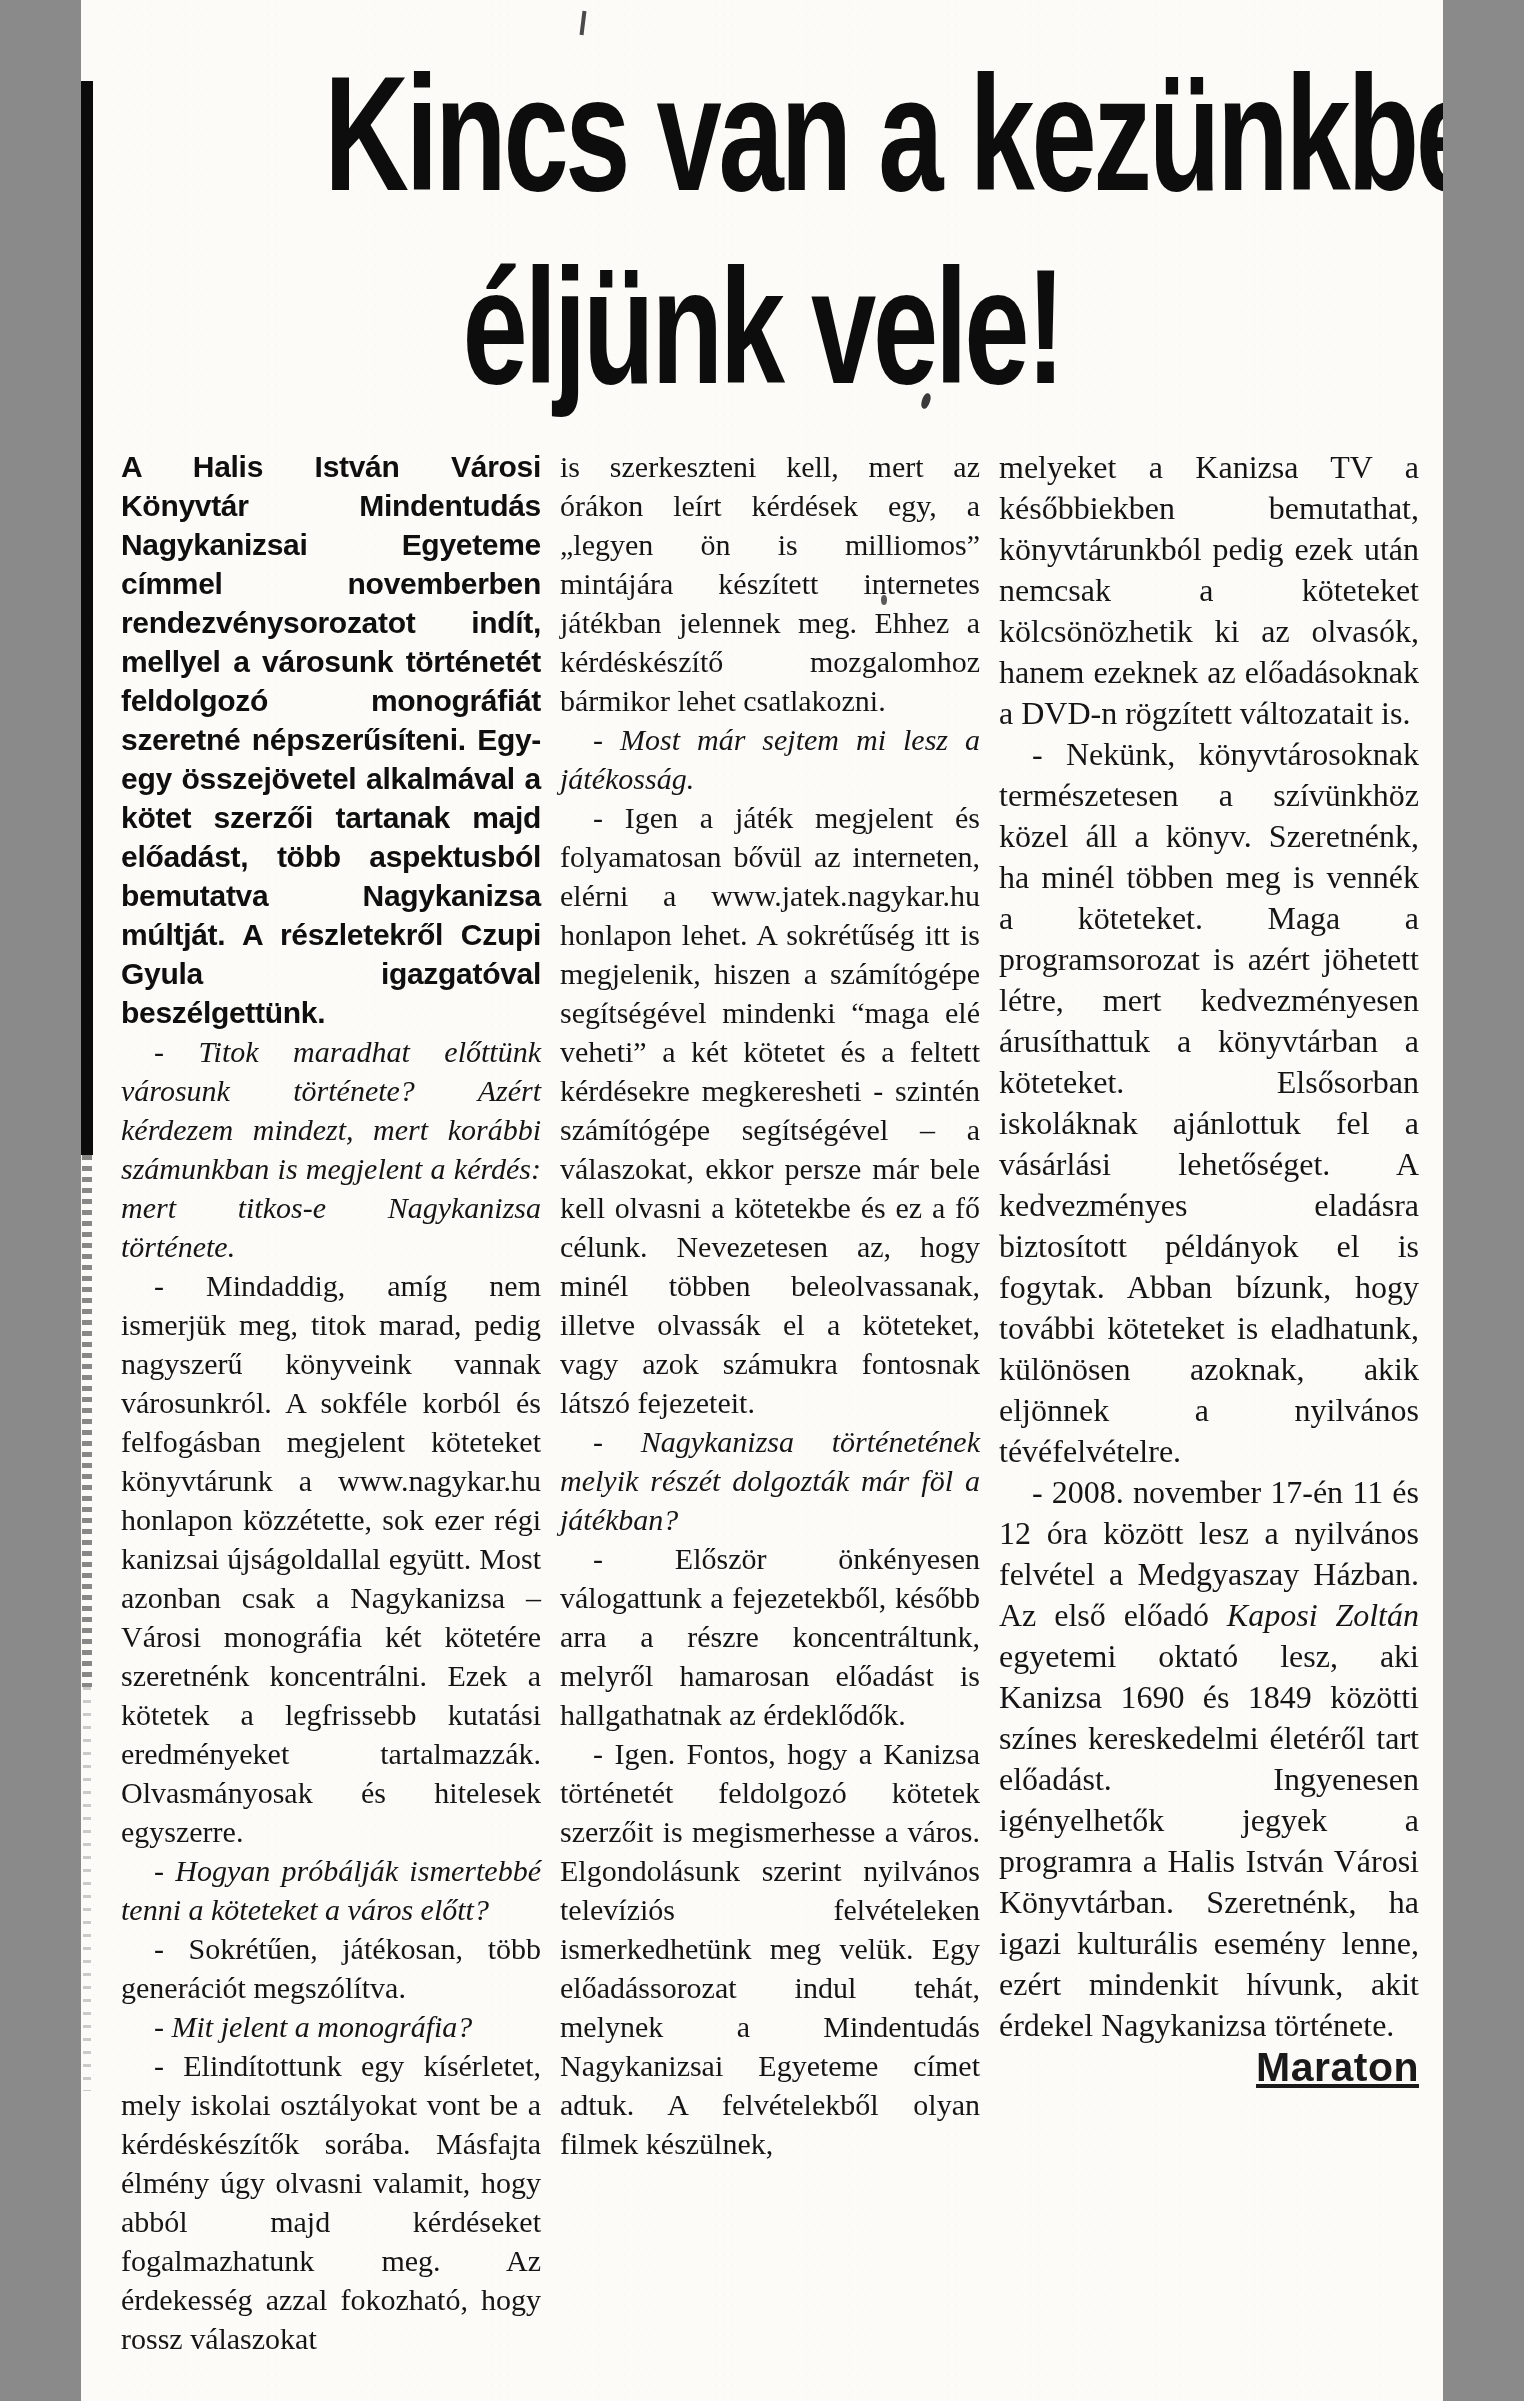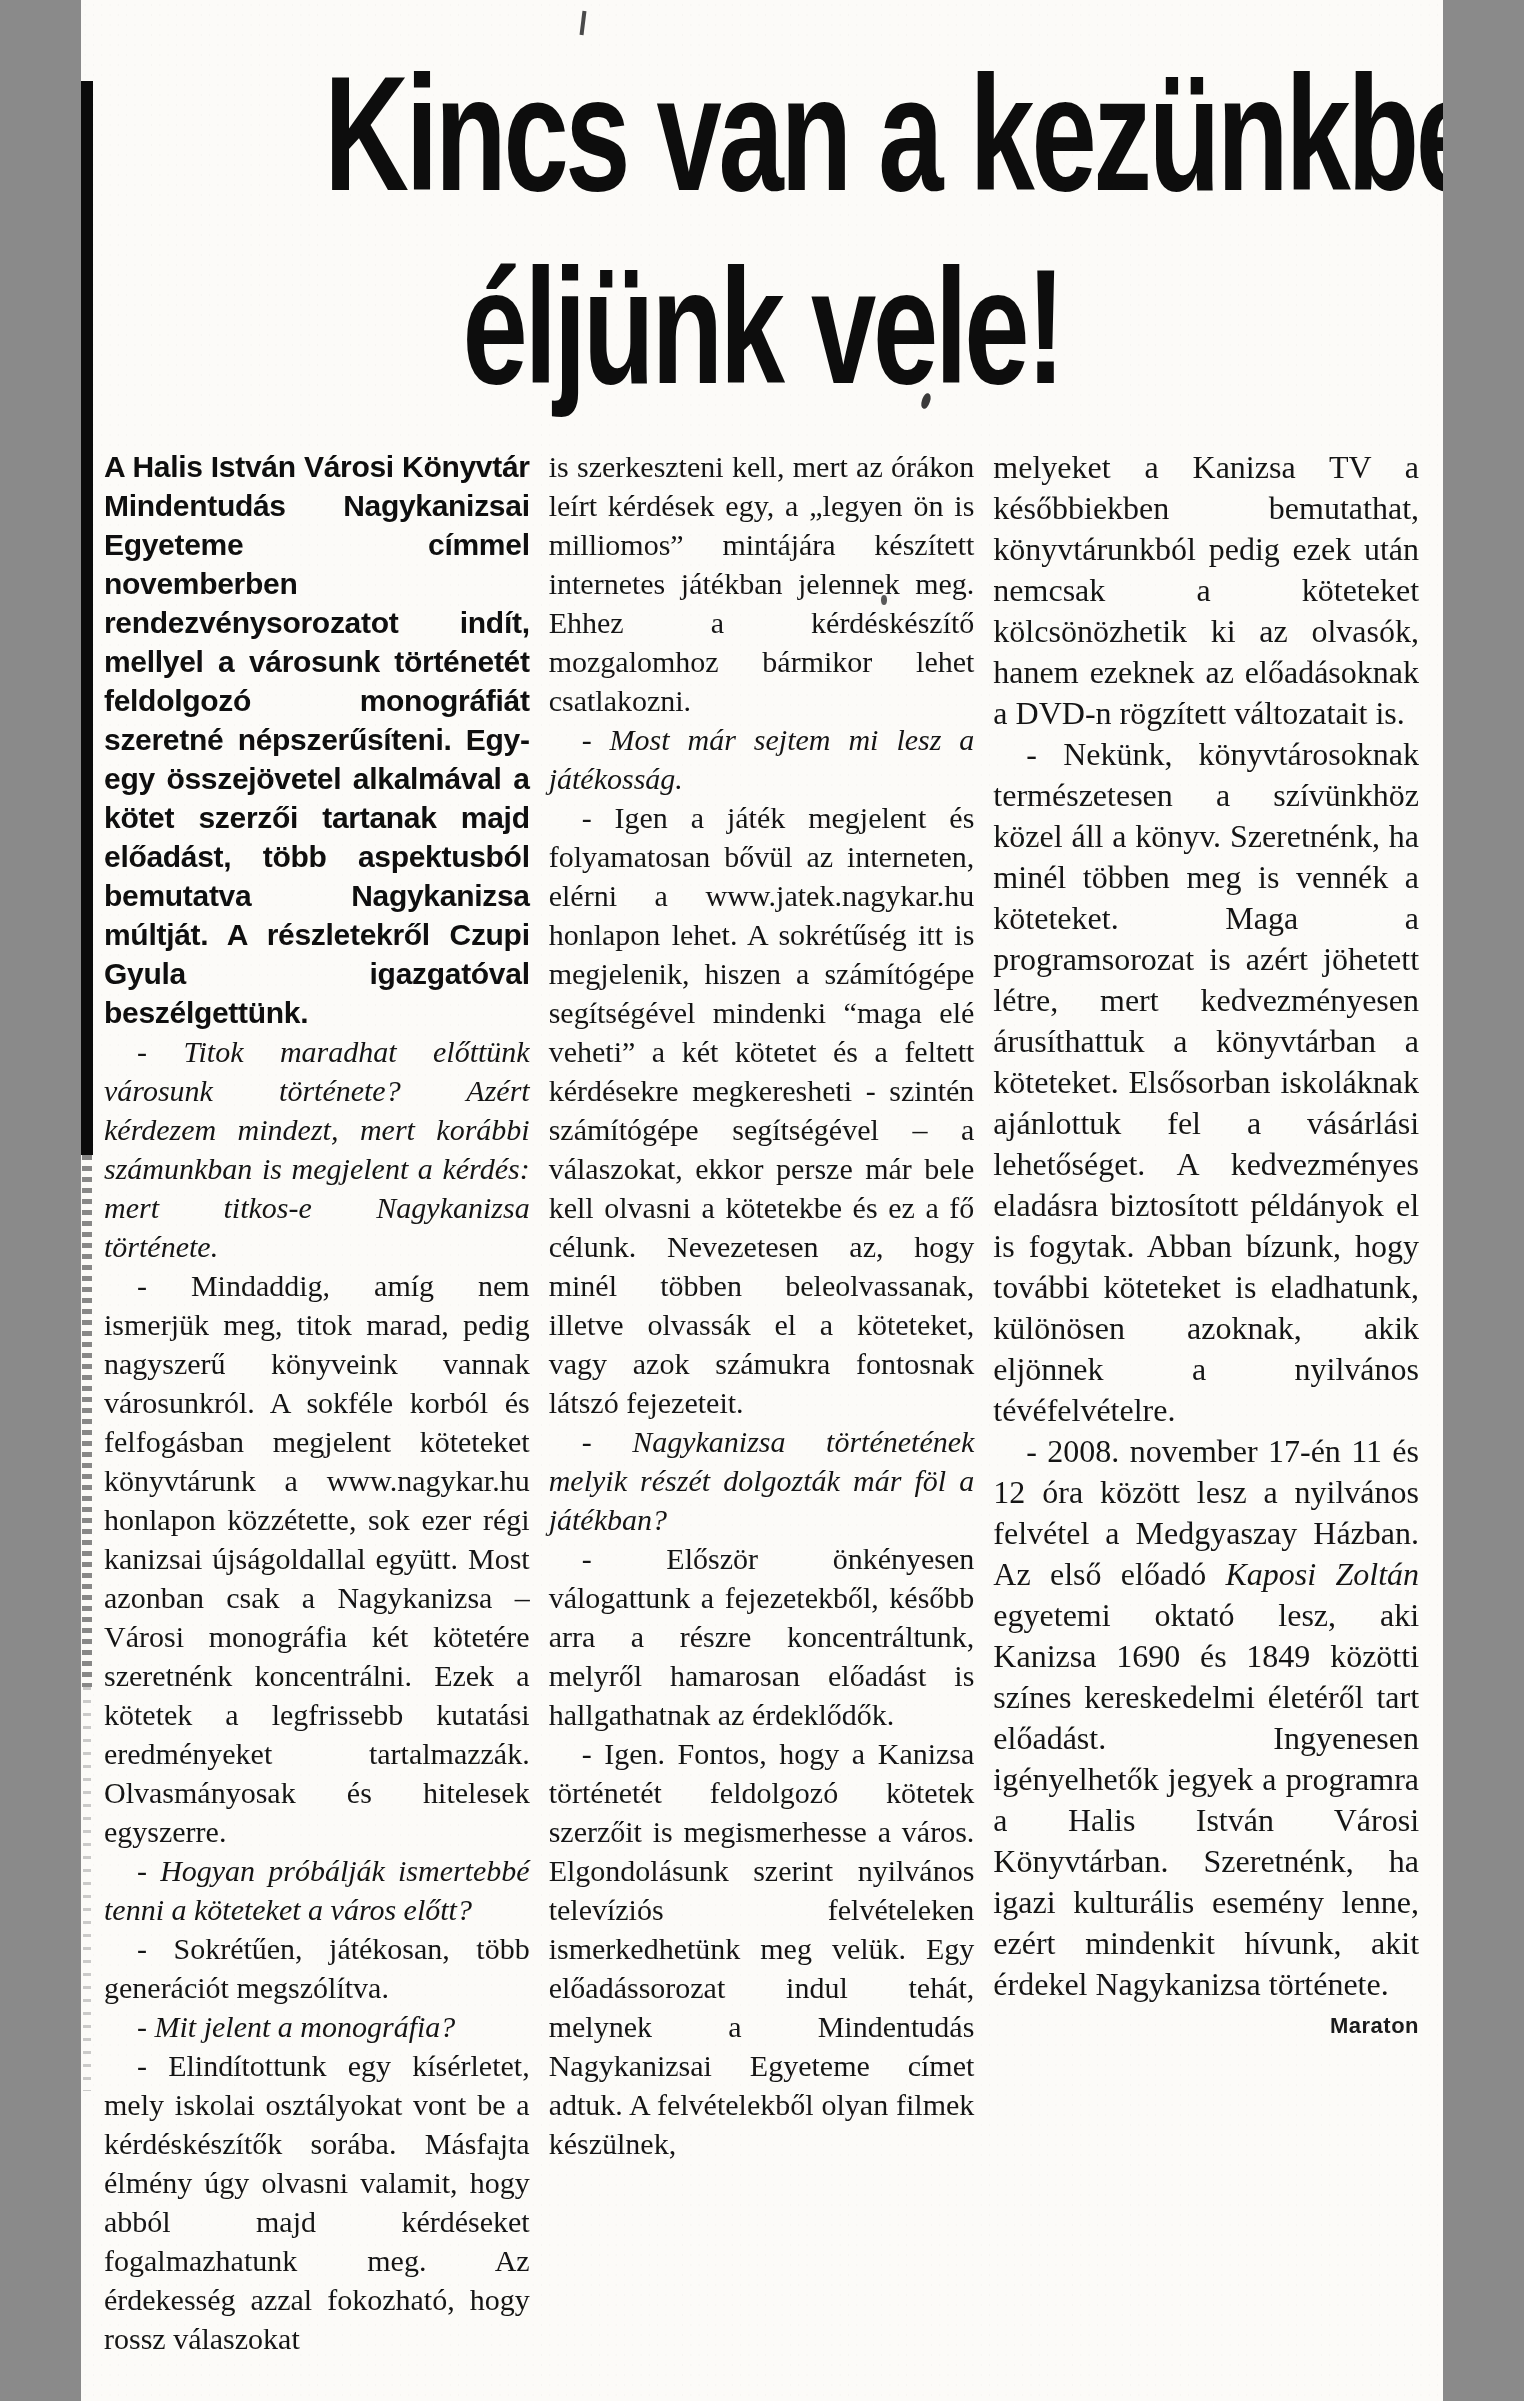--- a/index.html
+++ b/index.html
@@ -22,21 +22,21 @@
     font-size:163px;
     line-height:193px;
     color:#0d0d0d;
     letter-spacing:-4.6px;
     white-space:nowrap;
   }
   .title-line > span{display:inline-block;transform:scaleX(0.72);transform-origin:50% 50%;}
   
   .columns{
     display:flex;gap:19px;
-    padding:24px 24px 0 23px;
+    padding:24px 24px 0 40px;
     align-items:flex-start;
   }
   .col{
     flex:1 1 0;
     font-family:"Liberation Serif",serif;
     font-size:30px;line-height:39px;
     text-align:justify;
   }
   .col:nth-child(3){font-size:32px;line-height:41px;}
   .col p{margin:0;}
@@ -48,25 +48,26 @@
     font-family:"Liberation Sans",sans-serif;
     font-weight:700;
     font-size:30px;line-height:39px;
     letter-spacing:-0.3px;
     text-indent:0;
     color:#0f0f0f;
   }
   .byline{
     font-family:"Liberation Sans",sans-serif;
     font-weight:700;
-    font-size:22px;line-height:42px;
+    font-size:41px;line-height:42px;
     text-align:right;text-indent:0;
     margin-top:7.3px;
     color:#1a1a1a;
     letter-spacing:0.5px;
+    text-decoration:underline;
   }
   
   .bar-solid{position:absolute;left:0;top:81px;width:12px;height:1074px;background:#0b0b0b;}
   .bar-hatch{position:absolute;left:0.9px;top:1155px;width:10px;height:532px;
     background:repeating-linear-gradient(180deg,#565656 0 4.6px,transparent 4.6px 11px);opacity:.7;}
   .bar-faint{position:absolute;left:1.8px;top:1687px;width:8.3px;height:404px;
     background:repeating-linear-gradient(180deg,#9a9a9a 0 2.8px,transparent 2.8px 13px);opacity:.5;}
   .speck-a{position:absolute;top:393px;left:841px;width:8.3px;height:15.6px;background:#3a3a3a;
     transform:rotate(18deg);border-radius:45%;}
   .speck-b{position:absolute;top:11px;left:500px;width:3.7px;height:24px;background:#4a4a4a;transform:rotate(7deg);}

